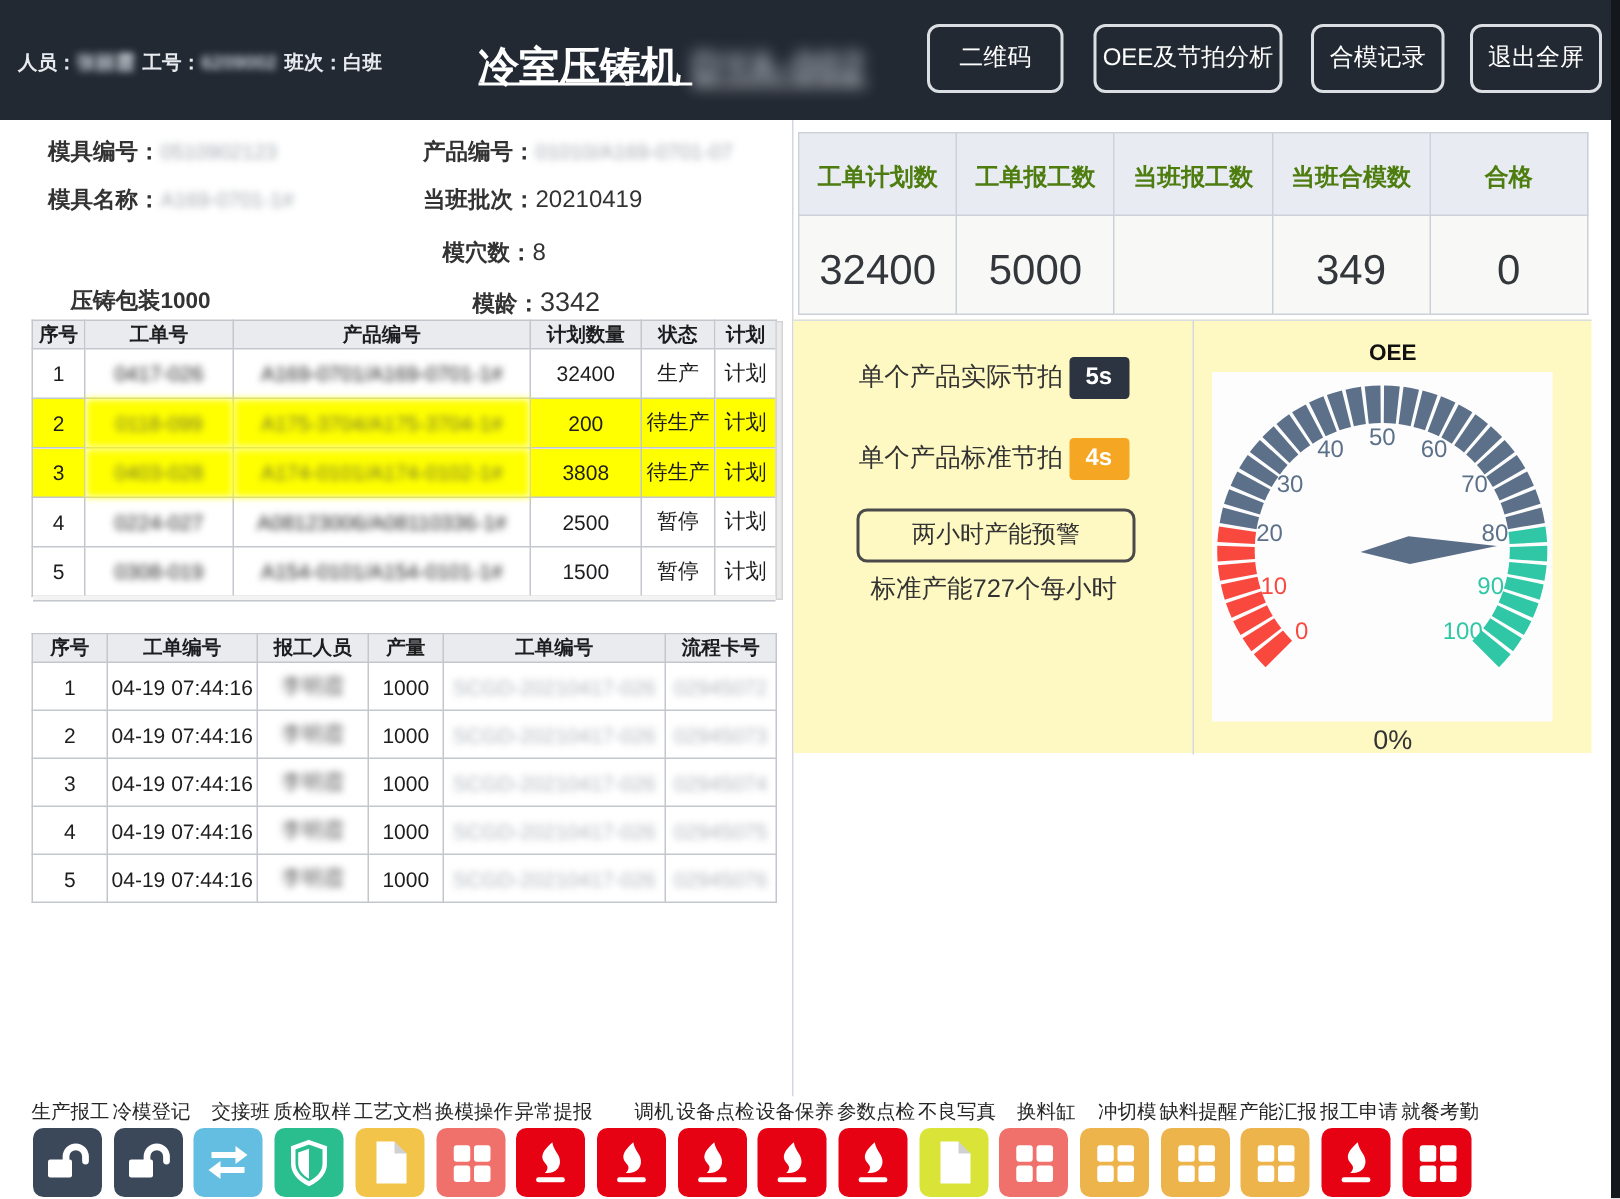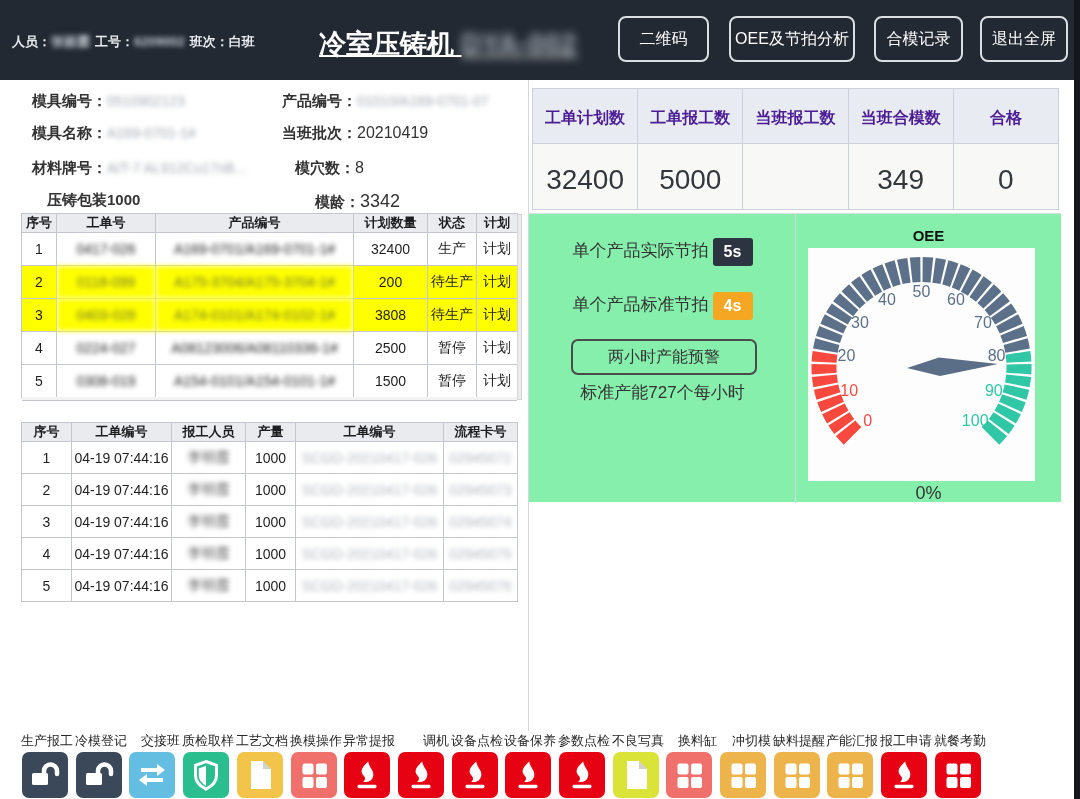--- a/index.html
+++ b/index.html
@@ -28,24 +28,24 @@
   table.t td, table.t th { border:1px solid #c3c7cd; overflow:hidden; white-space:nowrap; text-align:center; }
   table.t th { background:#e9ebee; font-size:13px; font-weight:bold; color:#1d1d1f; height:16px; padding:0; }
   table.t td { font-size:14px; color:#1d1d1f; height:33px; padding:0; }
   table.t2 td { height:32px; }
   .yellow td { background:#ffff00; }
   .bc { filter:blur(2.4px); color:#8d939b; font-size:13px; }
 
   
   #rpanel { position:absolute; left:528px; top:80px; width:532px; height:651px; background:#fff; border-left:1px solid #d4d8de; }
   #stats { position:absolute; left:3px; top:8px; width:527px; border-collapse:collapse; table-layout:fixed; }
-  #stats th { border:1px solid #ccd1d9; background:#e8ebf1; height:55px; font-size:16px; font-weight:bold; color:#4c1d95; padding-top:4px; }
+  #stats th { border:1px solid #ccd1d9; background:#e8ebf1; height:55px; font-size:16px; font-weight:bold; color:#4d7c0f; padding-top:4px; }
   #stats td { border:1px solid #ccd1d9; background:#f8f9f7; height:66px; font-size:28px; color:#33373c; text-align:center; font-weight:normal; padding-top:7px; }
 
-  #bluesec { position:absolute; left:0px; top:133px; width:532px; height:289px; background:#86efac; border-top:1px solid #d9dde4; }
+  #bluesec { position:absolute; left:0px; top:133px; width:532px; height:289px; background:#fef9c3; border-top:1px solid #d9dde4; }
   #tact { position:absolute; left:0; top:0; width:267px; height:289px; border-right:1px solid #d4d8de; text-align:center; }
   .tactline { position:absolute; width:267px; text-align:center; white-space:nowrap; font-size:17px; color:#333; }
   .badge { display:inline-block; width:40px; height:28px; line-height:28px; border-radius:3px; color:#fff; font-size:16px; font-weight:bold; text-align:center; vertical-align:middle; margin-left:4px; }
   #warnbtn { position:absolute; left:42px; top:125px; width:186px; height:36px; border:2px solid #4a4a4a; border-radius:7px; font-size:16px; color:#333; text-align:center; line-height:32px; background:transparent; }
 
   #oee { position:absolute; left:267px; top:0; width:265px; height:289px; }
   #oeetitle { position:absolute; left:0; top:13px; width:265px; text-align:center; font-size:15px; font-weight:bold; color:#111; }
   #gaugebox { position:absolute; left:12px; top:34px; width:227px; height:233px; background:#fdfdfe; }
   #oeepct { position:absolute; left:0; top:269px; width:265px; text-align:center; font-size:18px; color:#333; }
 
@@ -74,21 +74,20 @@
     <div class="tbtn" style="left:618px;width:91px;">二维码</div>
     <div class="tbtn" style="left:729px;width:126px;">OEE及节拍分析</div>
     <div class="tbtn" style="left:980px;width:88px;">退出全屏</div>
     <div class="tbtn" style="left:874px;width:89px;">合模记录</div>
   </div>
 
   <div class="inforow" style="left:32px;top:92px;"><span class="lbl">模具编号：</span><span class="blurg">0510902123</span></div>
   <div class="inforow" style="left:282px;top:92px;"><span class="lbl">产品编号：</span><span class="blurg">01010/A169-0701-07</span></div>
   <div class="inforow" style="left:32px;top:124px;"><span class="lbl">模具名称：</span><span class="blurg">A169-0701-1#</span></div>
   <div class="inforow" style="left:282px;top:124px;"><span class="lbl">当班批次：</span><span class="val">20210419</span></div>
-  <div class="inforow" style="left:32px;top:159px;"><span class="lbl">材料牌号：</span><span class="blurg">AIT-7 AL912Cu17nB...</span></div>
   <div class="inforow" style="left:295px;top:159px;"><span class="lbl">模穴数：</span><span class="val">8</span></div>
   <div class="inforow" style="left:47px;top:191px;"><span class="lbl">压铸包装1000</span></div>
   <div class="inforow" style="left:315px;top:191px;"><span class="lbl">模龄：</span><span class="val" style="font-size:18px;">3342</span></div>
 
   <div class="abs" style="left:21px;top:213px;">
   <table class="t" style="width:496px;">
     <colgroup>
           <col style="width:35px">
           <col style="width:99px">
           <col style="width:198px">

